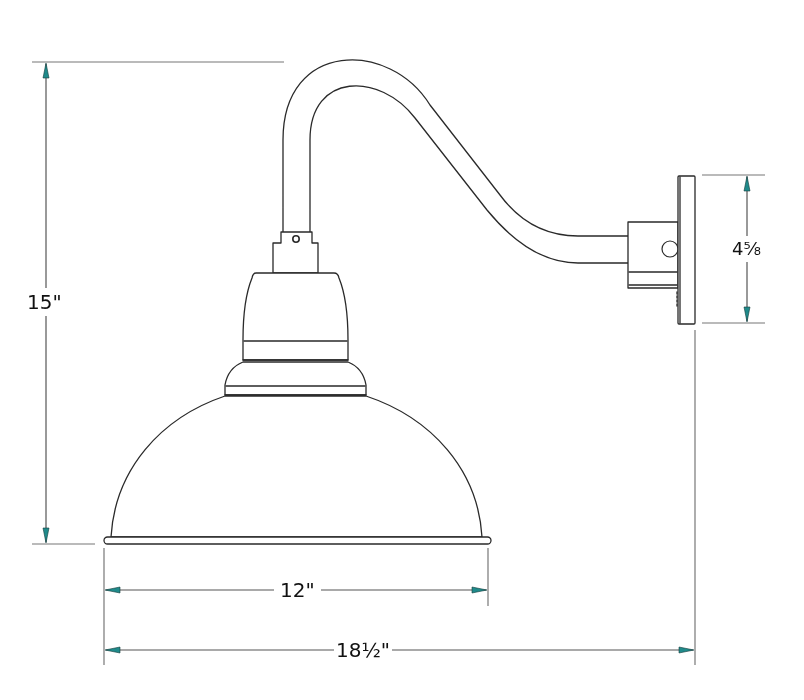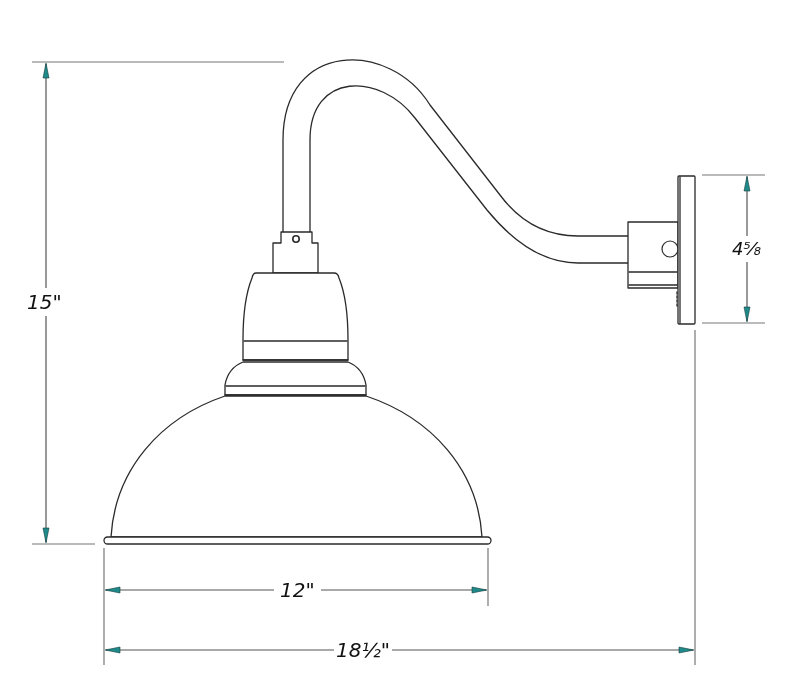--- a/index.html
+++ b/index.html
@@ -3,21 +3,21 @@
   <meta charset="utf-8">
   <style>
     html, body { margin: 0; padding: 0; background: #ffffff; }
     body { width: 804px; height: 700px; overflow: hidden; position: relative; font-family: "DejaVu Sans", sans-serif; }
     #drawing { position: absolute; left: 0; top: 0; width: 804px; height: 700px; }
     .outline { fill: none; stroke: #2a2a2a; stroke-width: 1.3; stroke-linejoin: round; stroke-linecap: round; }
     .outline-fill { fill: #ffffff; stroke: #2a2a2a; stroke-width: 1.3; stroke-linejoin: round; }
     .dim-line { stroke: #555555; stroke-width: 1.2; fill: none; }
     .ext-line { stroke: #777777; stroke-width: 1.2; fill: none; }
     .arrow { fill: #1f8a8a; stroke: #163c3c; stroke-width: 0.6; }
-    .dim-text { position: absolute; font-family: "DejaVu Sans", sans-serif; color: #111111; background: #ffffff; line-height: 1; white-space: nowrap; font-style: italic; }
+    .dim-text { position: absolute; font-family: "DejaVu Sans", sans-serif; color: #111111; background: #ffffff; line-height: 1; white-space: nowrap; }
   </style>
 </head>
 <body>
 
 <svg id="drawing" viewBox="0 0 804 700" xmlns="http://www.w3.org/2000/svg">
 
   <g>
 
     <path class="outline" d="M283 232 L283 140 C283 40 390 40 430 105 L500 195 C520 222 545 236 578 236 L628 236"></path>
 

